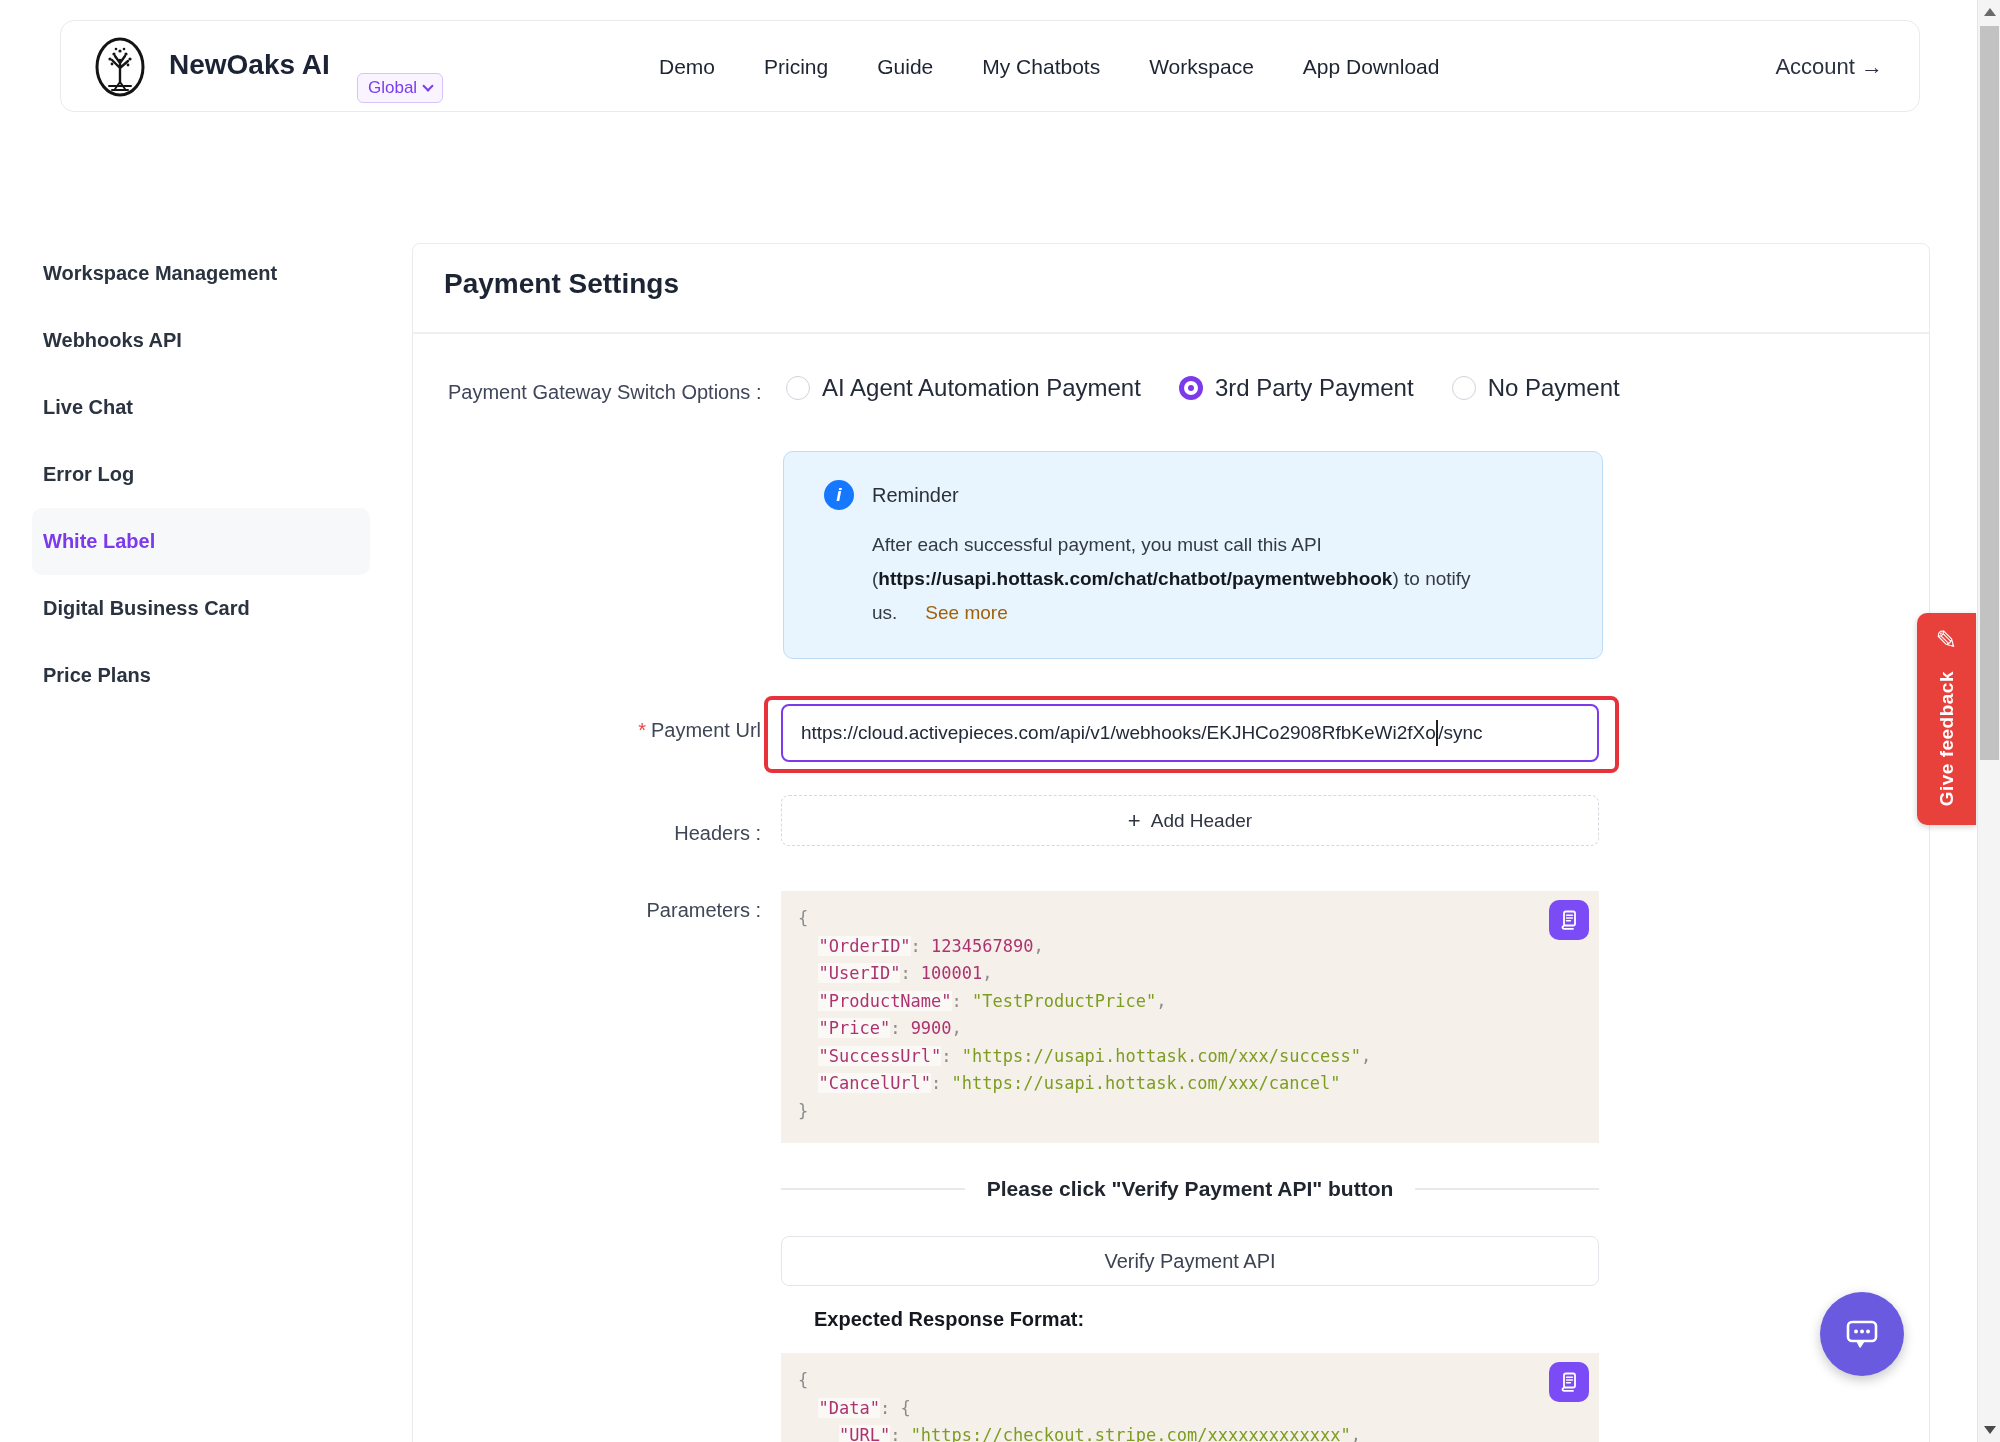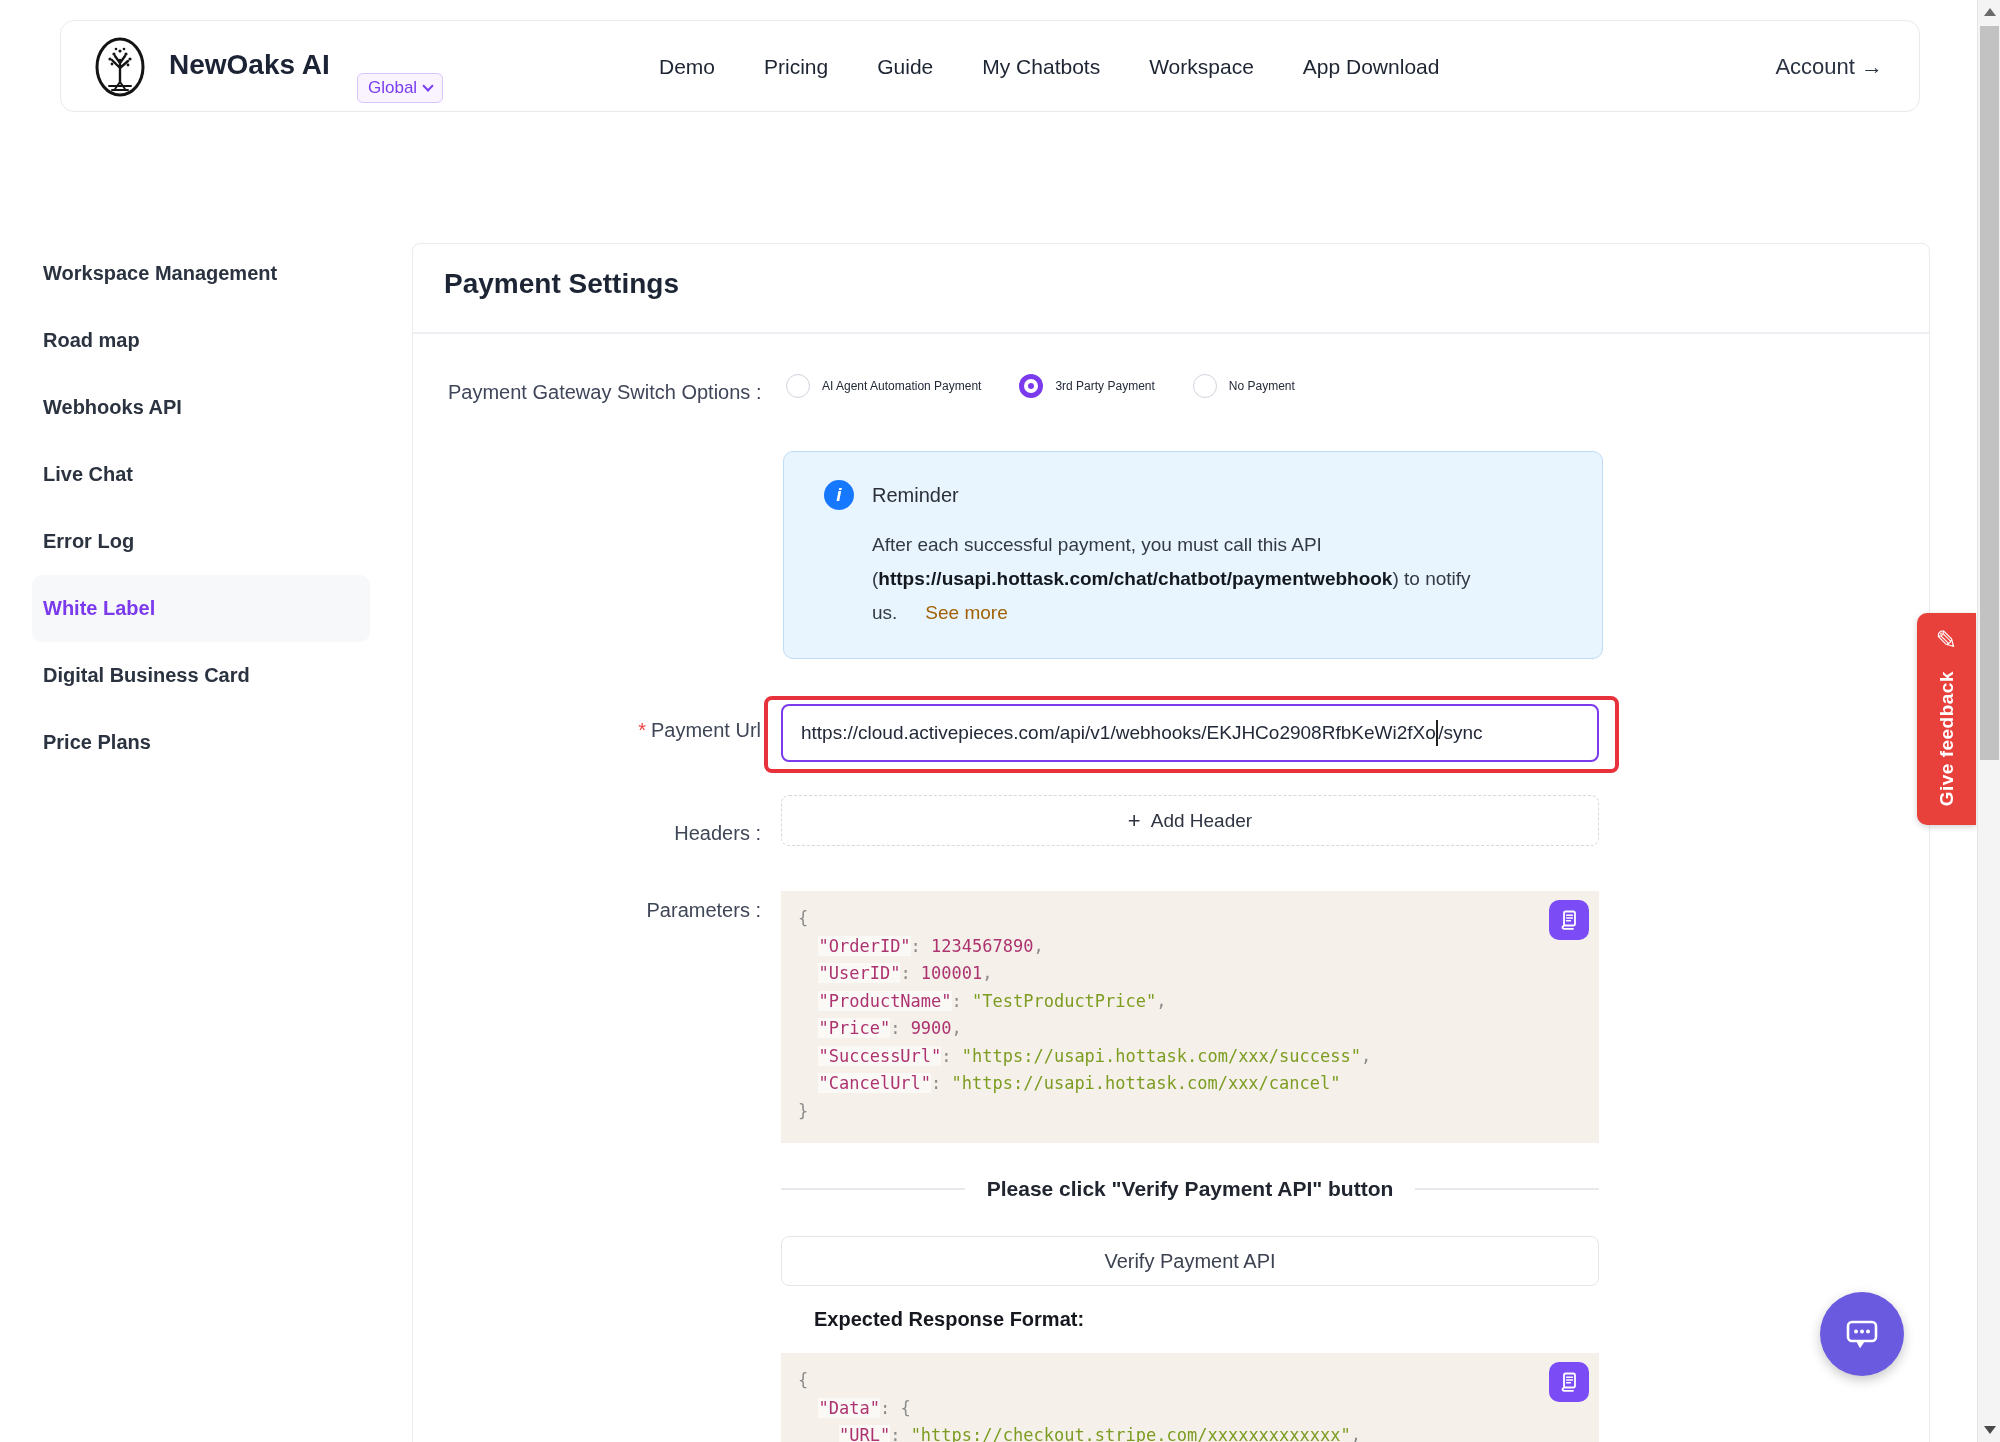--- a/index.html
+++ b/index.html
@@ -30,21 +30,21 @@
   .side-item.active { background:#f7f8fa; color:#7c3aed; }
 
   
   .card { position:absolute; left:412px; top:243px; width:1518px; height:1260px;
           background:#fff; border:1.5px solid #e9ebee; border-radius:8px; }
   .card-title { position:absolute; left:31px; top:24px; font-size:28px; font-weight:700; color:#1d2535; }
   .card-divider { position:absolute; left:0; top:88px; width:100%; height:1.5px; background:#eef0f3; }
 
   .gw-label { position:absolute; left:35px; top:137px; font-size:20px; color:#40465a; }
   .radio-group { position:absolute; left:373px; top:130px; display:flex; align-items:center; gap:38px; }
-  .radio-opt { display:flex; align-items:center; gap:12px; font-size:12px; color:#232a38; cursor:pointer; }
+  .radio-opt { display:flex; align-items:center; gap:12px; font-size:24px; color:#232a38; cursor:pointer; }
   .radio-off { width:24px; height:24px; border-radius:50%; background:#fff; border:1.5px solid #cfd4dc; }
   .radio-on  { width:24px; height:24px; border-radius:50%; background:#7c3aed; position:relative; }
   .radio-on::after  { content:''; position:absolute; inset:5px; background:#fff; border-radius:50%; }
   .radio-on::before { content:''; position:absolute; inset:9px; background:#7c3aed; border-radius:50%; z-index:1; }
 
   .reminder { position:absolute; left:370px; top:207px; width:820px; height:208px;
               background:#e9f5fe; border:1px solid #bedcf8; border-radius:10px; }
   .rem-icon { position:absolute; left:40px; top:28px; width:30px; height:30px; border-radius:50%;
               background:#1677ff; color:#fff; font-size:19px; font-weight:700; font-style:italic;
               display:flex; align-items:center; justify-content:center; }
@@ -157,21 +157,20 @@
     <span>Guide</span>
     <span>My Chatbots</span>
     <span>Workspace</span>
     <span>App Download</span>
   </div>
   <div class="account">Account →</div>
 </div>
 
 <div class="sidebar">
   <div class="side-item">Workspace Management</div>
-  <div class="side-item">Road map</div>
   <div class="side-item">Webhooks API</div>
   <div class="side-item">Live Chat</div>
   <div class="side-item">Error Log</div>
   <div class="side-item active">White Label</div>
   <div class="side-item">Digital Business Card</div>
   <div class="side-item">Price Plans</div>
 </div>
 
 <div class="card">
   <div class="card-title">Payment Settings</div>

